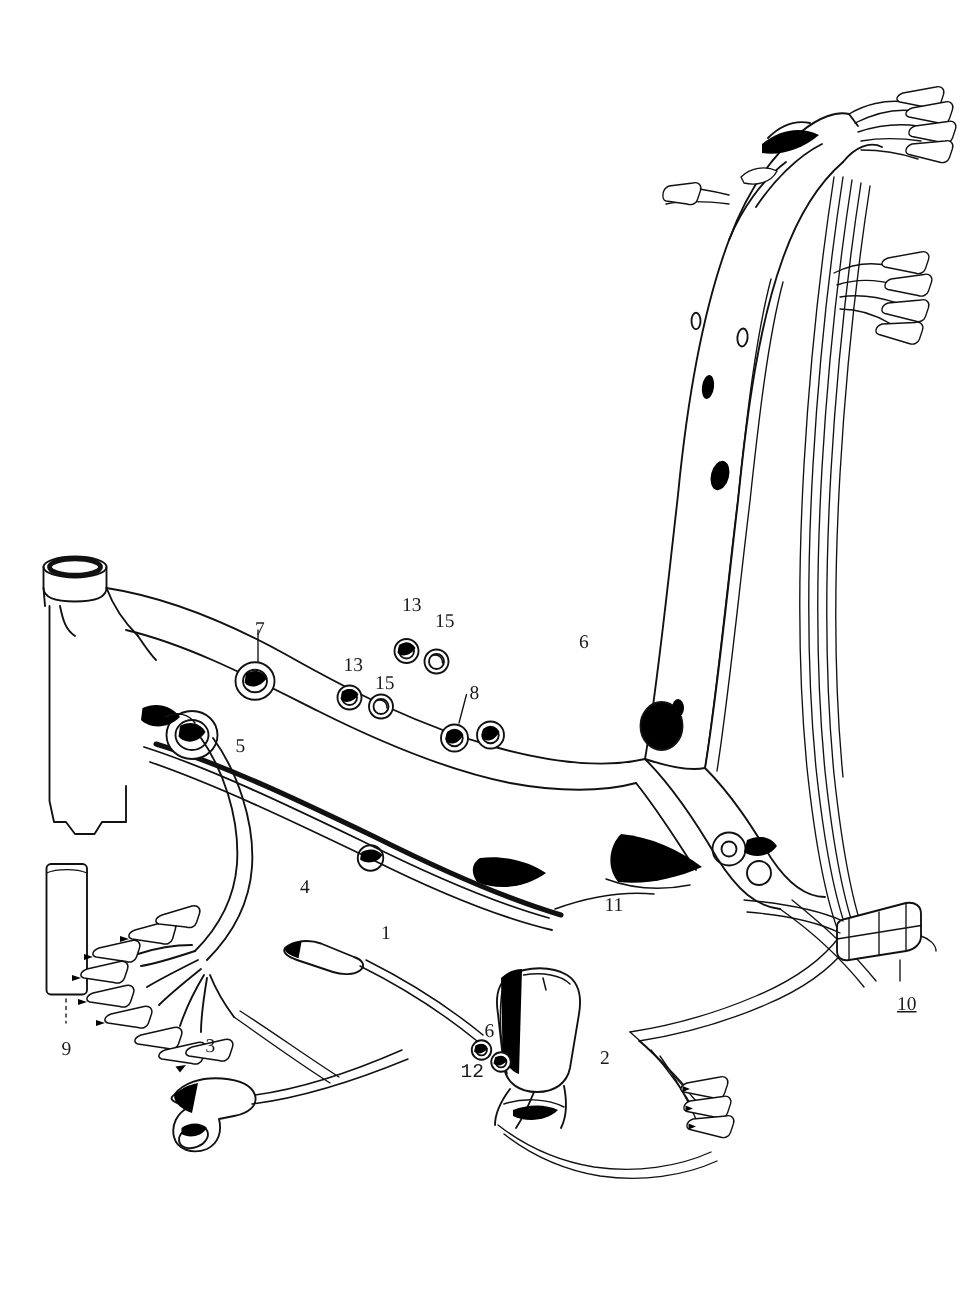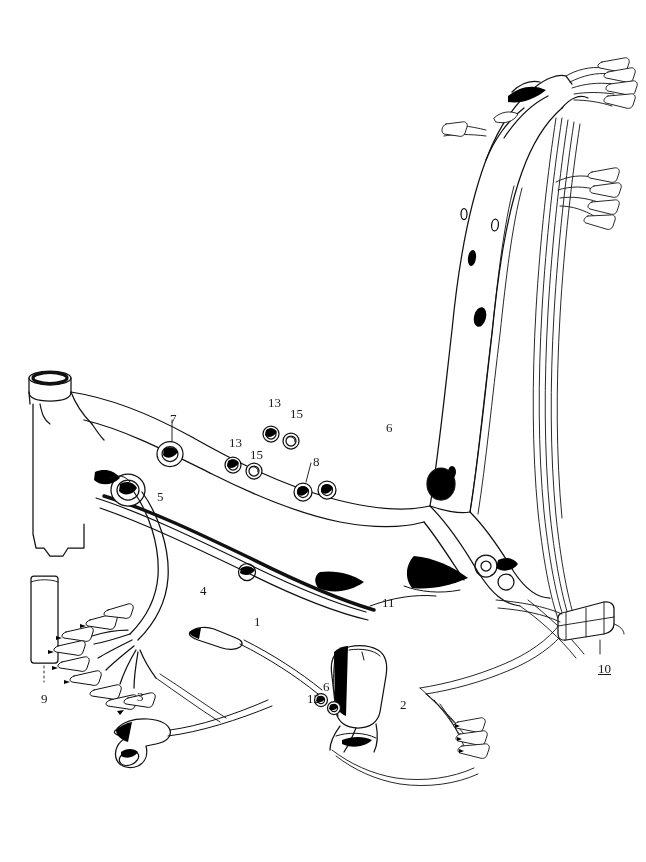--- a/index.html
+++ b/index.html
@@ -336,22 +336,22 @@
       <div class="callout" style="left: 254px; top: 615px;">1</div>
       <div class="callout" style="left: 400px; top: 698px;">2</div>
       <div class="callout" style="left: 137px; top: 690px;">3</div>
       <div class="callout" style="left: 200px; top: 584px;">4</div>
       <div class="callout" style="left: 157px; top: 490px;">5</div>
       <div class="callout" style="left: 386px; top: 421px;">6</div>
       <div class="callout" style="left: 170px; top: 412px;">7</div>
       <div class="callout" style="left: 313px; top: 455px;">8</div>
       <div class="callout" style="left: 41px; top: 692px;">9</div>
       <div class="callout" style="left: 598px; top: 662px; text-decoration: underline;">10</div>
-      <div class="callout" style="left: 382px; top: 596px;">11</div>
-      <div class="callout" style="left: 307px; top: 692px;">12</div>
+      <div class="callout" style="left: 403px; top: 596px;">11</div>
+      <div class="callout" style="left: 307px; top: 708px; font-family: Liberation Mono, monospace;">12</div>
       <div class="callout" style="left: 268px; top: 396px;">13</div>
       <div class="callout" style="left: 323px; top: 680px;">6</div>
       <div class="callout" style="left: 290px; top: 407px;">15</div>
       <div class="callout" style="left: 229px; top: 436px;">13</div>
       <div class="callout" style="left: 250px; top: 448px;">15</div>
     </div>
 
 </div>
 
 </body></html>

